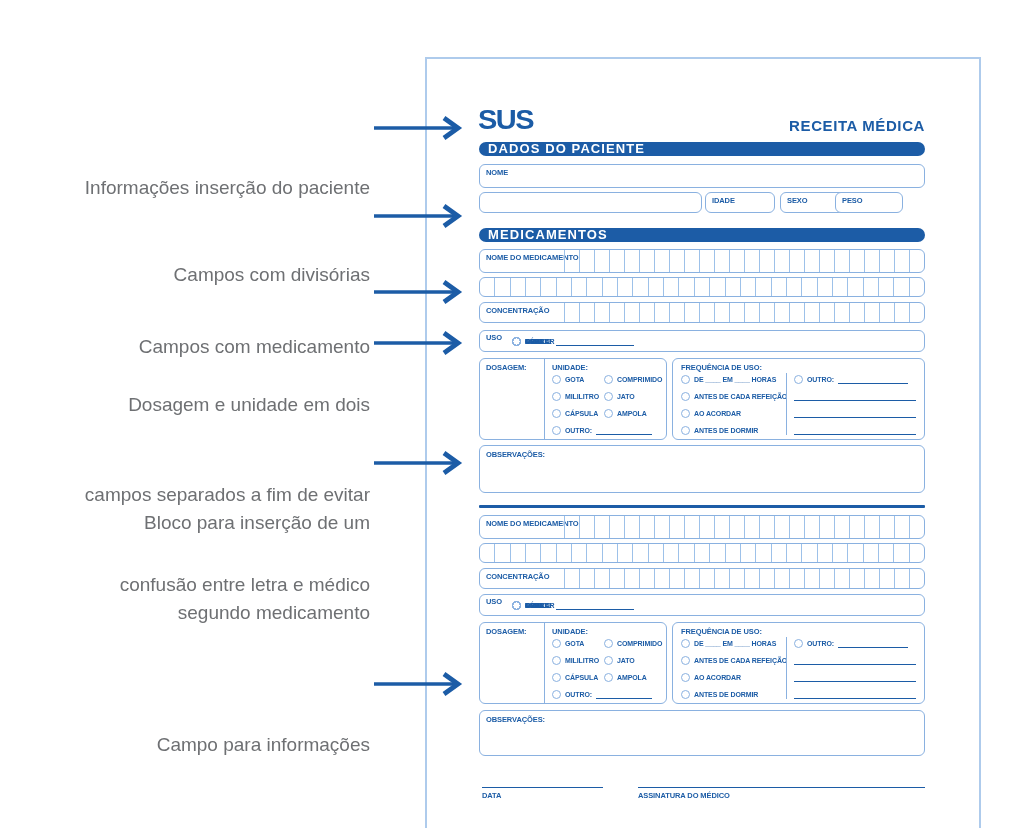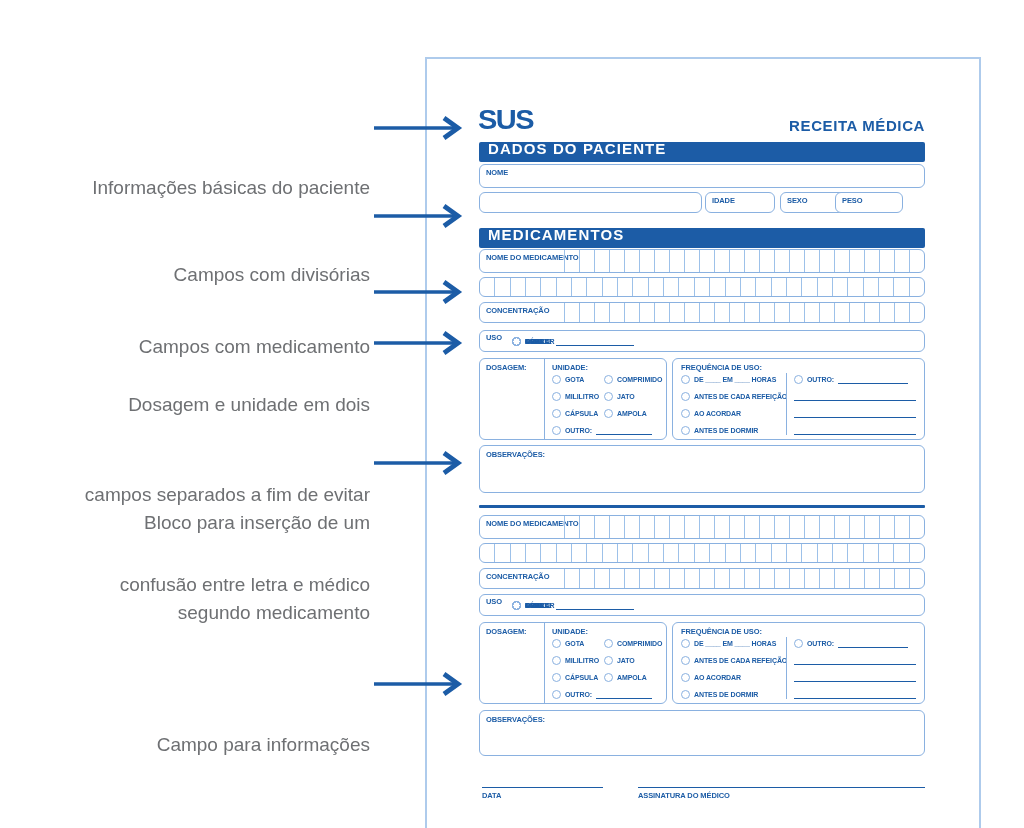--- a/index.html
+++ b/index.html
@@ -22,22 +22,22 @@
 
   
   .page{position:absolute;left:425px;top:12px;width:556px;height:788px;
         background:#fff;border:2px solid var(--pb);margin-top:45px;}
   .page *{position:absolute;}
 
   .logo{left:51px;top:44px;color:var(--db);font-size:29px;font-weight:bold;
         letter-spacing:-1.5px;transform:scaleY(.96);}
   .title{right:54px;top:58px;color:var(--db);font-size:15px;font-weight:bold;letter-spacing:.6px;}
 
-  .bar{left:52px;width:446px;height:20px;background:var(--db);border-radius:2px;
-       color:#fff;font-size:15px;font-weight:bold;letter-spacing:1.1px;
+  .bar{left:52px;width:446px;height:14px;background:var(--db);border-radius:7px;
+       color:#fff;font-size:13px;font-weight:bold;letter-spacing:1.1px;
        line-height:14px;padding-left:9px;}
 
   .field{border:1.4px solid var(--lb);border-radius:6px;background:#fff;overflow:hidden;}
   .flabel{font-size:7.5px;font-weight:bold;color:var(--db);letter-spacing:-0.1px;white-space:nowrap;}
   .corner{left:6px;top:3px;}
 
   .row{display:flex;align-items:stretch;}
   .row .rlabel{position:static;flex:none;width:84px;padding:3px 0 0 6px;}
   .cellrow{position:static;flex:1;display:flex;}
   .cellrow.bordered{border-left:1px solid var(--cb);}
@@ -57,21 +57,21 @@
 
   .sig .sigline{position:static;display:block;border-top:1.7px solid var(--db);}
   .sig .flabel{position:static;display:block;padding-top:3px;}
 </style>
 </head>
 <body>
 
 <div class="canvas">
 
   <div class="ann" style="top:113px">
-    <div>Informações básicas do paciente</div>
+    <div>Informações inserção do paciente</div>
   </div>
   <div class="ann" style="top:200px">
     <div>Campos com divisórias</div>
   </div>
   <div class="ann" style="top:272px">
     <div>Campos com medicamento</div>
   </div>
   <div class="ann" style="top:330px">
     <div>Dosagem e unidade em dois</div>
     <div>campos separados a fim de evitar</div>

